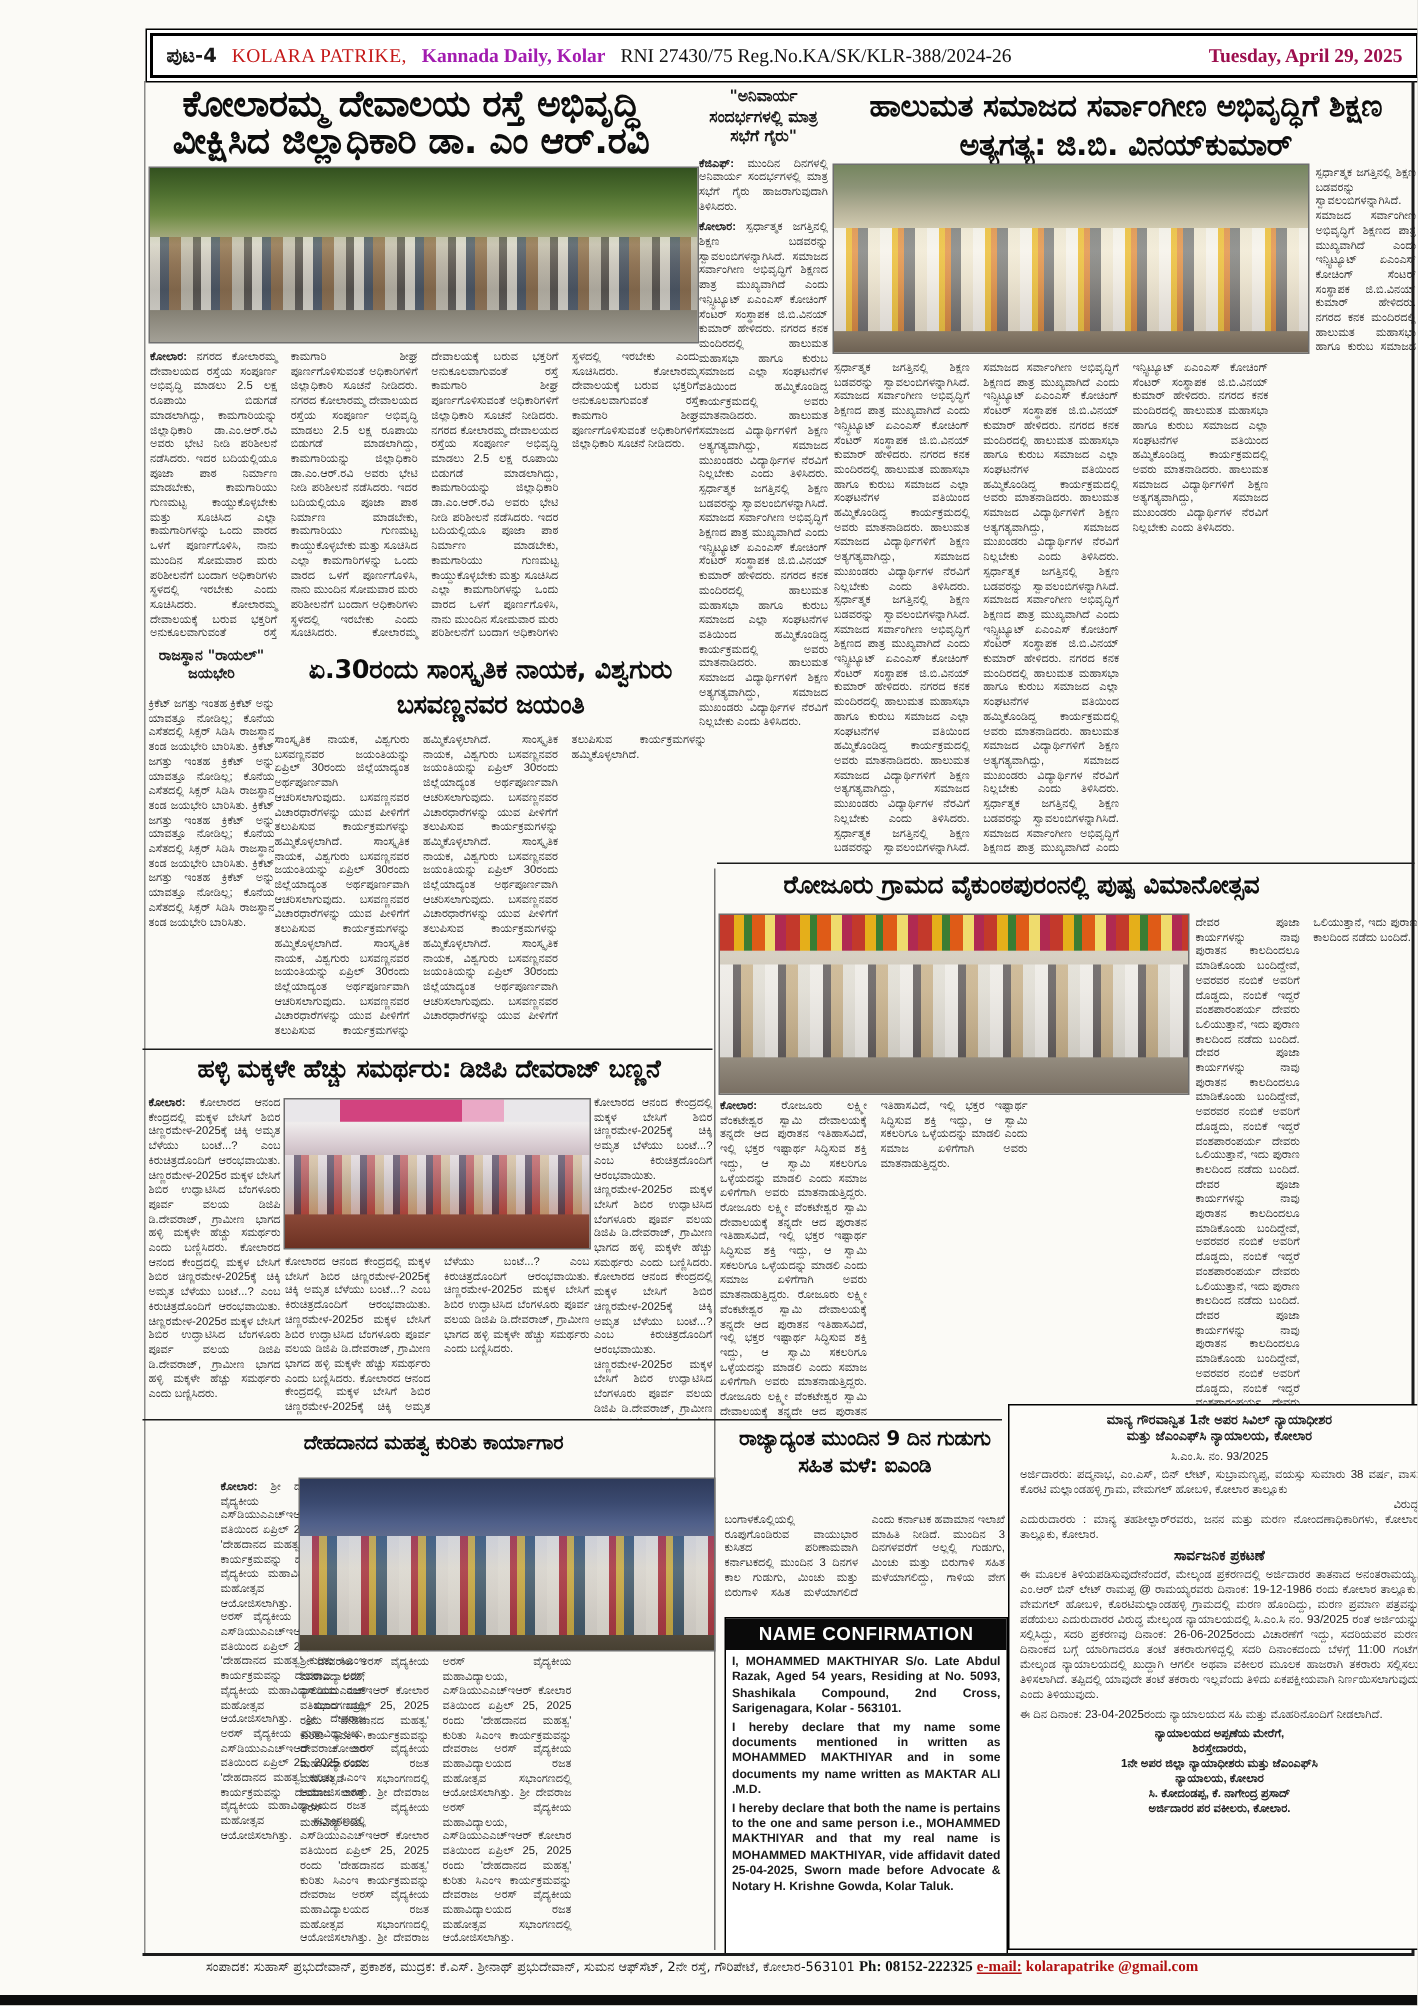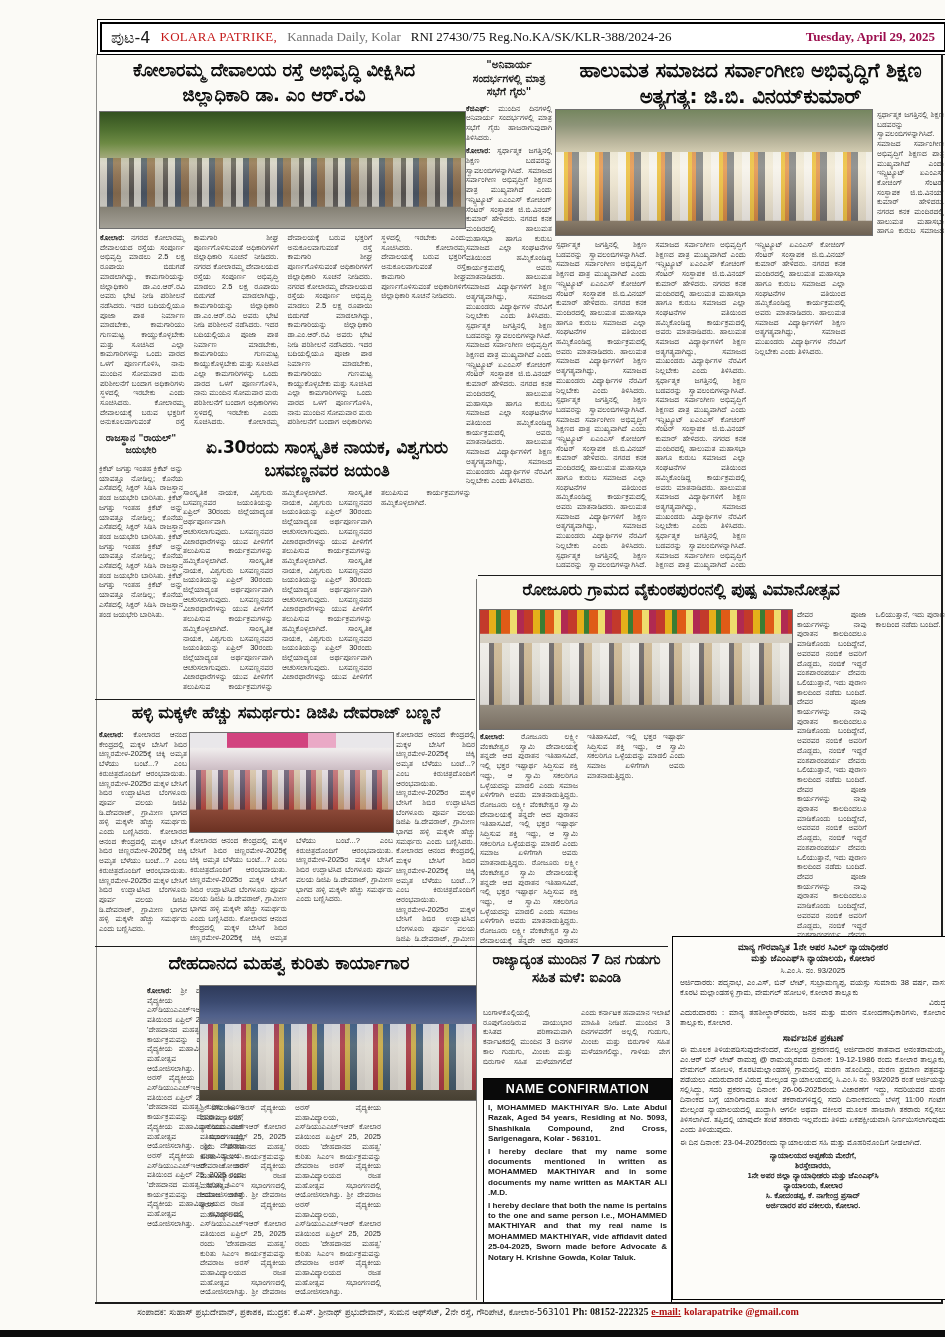--- a/index.html
+++ b/index.html
@@ -4,23 +4,23 @@
 <style>
   html,body{margin:0;padding:0;background:#d9d7d1;}
   .page{position:relative;width:945px;height:1337px;background:#fbfaf6;
         font-family:"Liberation Sans",sans-serif;color:#1a1a1a;overflow:hidden;}
   .abs{position:absolute;}
   
   .masthead{left:100px;top:22px;width:824px;height:22px;border:2px solid #000;
             box-shadow:0 0 0 2px #fff,0 0 0 3px #000;background:#fff;
             display:flex;align-items:center;gap:10px;padding:2px 9px;
             font-family:"Liberation Serif",serif;font-size:13px;white-space:nowrap;}
-  .mh-page{font-weight:normal;font-family:"DejaVu Sans",sans-serif;font-size:16px;}
+  .mh-page{font-weight:bold;font-family:"DejaVu Sans",sans-serif;font-size:13px;}
   .mh-paper{color:#c41818;font-weight:normal;letter-spacing:.3px;}
-  .mh-sub{color:#737373;font-weight:normal;}
+  .mh-sub{color:#a21caf;font-weight:bold;}
   .mh-reg{color:#111;}
   .mh-date{margin-left:auto;color:#9c0f4e;font-weight:bold;}
   
   .hl{font-family:"DejaVu Sans",sans-serif;font-weight:bold;color:#0d0d0d;
       text-align:center;letter-spacing:-.2px;}
   
   .txt{font-size:7.5px;line-height:9.7px;text-align:justify;color:#222;
        overflow:hidden;column-gap:9px;column-fill:auto;}
   .txt b{font-weight:bold;}
   .c2{column-count:2;} .c3{column-count:3;} .c4{column-count:4;}
@@ -88,21 +88,21 @@
     <span class="mh-page">ಪುಟ-4</span>
     <span class="mh-paper">KOLARA PATRIKE,</span>
     <span class="mh-sub">Kannada Daily, Kolar</span>
     <span class="mh-reg">RNI 27430/75 Reg.No.KA/SK/KLR-388/2024-26</span>
     <span class="mh-date">Tuesday, April 29, 2025</span>
   </div>
 
   <div class="abs rule" style="left:96px;top:54px;width:1px;height:1248px;opacity:.5;"></div>
   <div class="abs rule" style="left:941px;top:54px;width:2px;height:1248px;"></div>
 
-  <div class="abs hl" style="left:100px;top:57px;width:348px;font-size:18px;line-height:25px;">ಕೋಲಾರಮ್ಮ ದೇವಾಲಯ ರಸ್ತೆ ಅಭಿವೃದ್ಧಿ ವೀಕ್ಷಿಸಿದ ಜಿಲ್ಲಾಧಿಕಾರಿ ಡಾ. ಎಂ ಆರ್.ರವಿ</div>
+  <div class="abs hl" style="left:100px;top:57px;width:348px;font-size:24px;line-height:25px;">ಕೋಲಾರಮ್ಮ ದೇವಾಲಯ ರಸ್ತೆ ಅಭಿವೃದ್ಧಿ ವೀಕ್ಷಿಸಿದ ಜಿಲ್ಲಾಧಿಕಾರಿ ಡಾ. ಎಂ ಆರ್.ರವಿ</div>
   <div class="photo ph1" style="left:100px;top:112px;width:365px;height:116px;"></div>
   <div class="abs txt c4" style="left:100px;top:233px;width:366px;height:196px;"><b class="dl">ಕೋಲಾರ:</b>
     <span>ನಗರದ ಕೋಲಾರಮ್ಮ ದೇವಾಲಯದ ರಸ್ತೆಯ ಸಂಪೂರ್ಣ ಅಭಿವೃದ್ಧಿ ಮಾಡಲು 2.5 ಲಕ್ಷ ರೂಪಾಯಿ ಬಿಡುಗಡೆ ಮಾಡಲಾಗಿದ್ದು, ಕಾಮಗಾರಿಯನ್ನು ಜಿಲ್ಲಾಧಿಕಾರಿ ಡಾ.ಎಂ.ಆರ್.ರವಿ ಅವರು ಭೇಟಿ ನೀಡಿ ಪರಿಶೀಲನೆ ನಡೆಸಿದರು. ಇದರ ಬದಿಯಲ್ಲಿಯೂ ಪೂಜಾ ಪಾಠ ನಿರ್ಮಾಣ ಮಾಡಬೇಕು, ಕಾಮಗಾರಿಯು ಗುಣಮಟ್ಟ ಕಾಯ್ದುಕೊಳ್ಳಬೇಕು ಮತ್ತು ಸೂಚಿಸಿದ ಎಲ್ಲಾ ಕಾಮಗಾರಿಗಳನ್ನು ಒಂದು ವಾರದ ಒಳಗೆ ಪೂರ್ಣಗೊಳಿಸಿ, ನಾನು ಮುಂದಿನ ಸೋಮವಾರ ಮರು ಪರಿಶೀಲನೆಗೆ ಬಂದಾಗ ಅಧಿಕಾರಿಗಳು ಸ್ಥಳದಲ್ಲಿ ಇರಬೇಕು ಎಂದು ಸೂಚಿಸಿದರು. ಕೋಲಾರಮ್ಮ ದೇವಾಲಯಕ್ಕೆ ಬರುವ ಭಕ್ತರಿಗೆ ಅನುಕೂಲವಾಗುವಂತೆ ರಸ್ತೆ ಕಾಮಗಾರಿ ಶೀಘ್ರ ಪೂರ್ಣಗೊಳಿಸುವಂತೆ ಅಧಿಕಾರಿಗಳಿಗೆ ಜಿಲ್ಲಾಧಿಕಾರಿ ಸೂಚನೆ ನೀಡಿದರು. ನಗರದ ಕೋಲಾರಮ್ಮ ದೇವಾಲಯದ ರಸ್ತೆಯ ಸಂಪೂರ್ಣ ಅಭಿವೃದ್ಧಿ ಮಾಡಲು 2.5 ಲಕ್ಷ ರೂಪಾಯಿ ಬಿಡುಗಡೆ ಮಾಡಲಾಗಿದ್ದು, ಕಾಮಗಾರಿಯನ್ನು ಜಿಲ್ಲಾಧಿಕಾರಿ ಡಾ.ಎಂ.ಆರ್.ರವಿ ಅವರು ಭೇಟಿ ನೀಡಿ ಪರಿಶೀಲನೆ ನಡೆಸಿದರು. ಇದರ ಬದಿಯಲ್ಲಿಯೂ ಪೂಜಾ ಪಾಠ ನಿರ್ಮಾಣ ಮಾಡಬೇಕು, ಕಾಮಗಾರಿಯು ಗುಣಮಟ್ಟ ಕಾಯ್ದುಕೊಳ್ಳಬೇಕು ಮತ್ತು ಸೂಚಿಸಿದ ಎಲ್ಲಾ ಕಾಮಗಾರಿಗಳನ್ನು ಒಂದು ವಾರದ ಒಳಗೆ ಪೂರ್ಣಗೊಳಿಸಿ, ನಾನು ಮುಂದಿನ ಸೋಮವಾರ ಮರು ಪರಿಶೀಲನೆಗೆ ಬಂದಾಗ ಅಧಿಕಾರಿಗಳು ಸ್ಥಳದಲ್ಲಿ ಇರಬೇಕು ಎಂದು ಸೂಚಿಸಿದರು. ಕೋಲಾರಮ್ಮ ದೇವಾಲಯಕ್ಕೆ ಬರುವ ಭಕ್ತರಿಗೆ ಅನುಕೂಲವಾಗುವಂತೆ ರಸ್ತೆ ಕಾಮಗಾರಿ ಶೀಘ್ರ ಪೂರ್ಣಗೊಳಿಸುವಂತೆ ಅಧಿಕಾರಿಗಳಿಗೆ ಜಿಲ್ಲಾಧಿಕಾರಿ ಸೂಚನೆ ನೀಡಿದರು. ನಗರದ ಕೋಲಾರಮ್ಮ ದೇವಾಲಯದ ರಸ್ತೆಯ ಸಂಪೂರ್ಣ ಅಭಿವೃದ್ಧಿ ಮಾಡಲು 2.5 ಲಕ್ಷ ರೂಪಾಯಿ ಬಿಡುಗಡೆ ಮಾಡಲಾಗಿದ್ದು, ಕಾಮಗಾರಿಯನ್ನು ಜಿಲ್ಲಾಧಿಕಾರಿ ಡಾ.ಎಂ.ಆರ್.ರವಿ ಅವರು ಭೇಟಿ ನೀಡಿ ಪರಿಶೀಲನೆ ನಡೆಸಿದರು. ಇದರ ಬದಿಯಲ್ಲಿಯೂ ಪೂಜಾ ಪಾಠ ನಿರ್ಮಾಣ ಮಾಡಬೇಕು, ಕಾಮಗಾರಿಯು ಗುಣಮಟ್ಟ ಕಾಯ್ದುಕೊಳ್ಳಬೇಕು ಮತ್ತು ಸೂಚಿಸಿದ ಎಲ್ಲಾ ಕಾಮಗಾರಿಗಳನ್ನು ಒಂದು ವಾರದ ಒಳಗೆ ಪೂರ್ಣಗೊಳಿಸಿ, ನಾನು ಮುಂದಿನ ಸೋಮವಾರ ಮರು ಪರಿಶೀಲನೆಗೆ ಬಂದಾಗ ಅಧಿಕಾರಿಗಳು ಸ್ಥಳದಲ್ಲಿ ಇರಬೇಕು ಎಂದು ಸೂಚಿಸಿದರು. ಕೋಲಾರಮ್ಮ ದೇವಾಲಯಕ್ಕೆ ಬರುವ ಭಕ್ತರಿಗೆ ಅನುಕೂಲವಾಗುವಂತೆ ರಸ್ತೆ ಕಾಮಗಾರಿ ಶೀಘ್ರ ಪೂರ್ಣಗೊಳಿಸುವಂತೆ ಅಧಿಕಾರಿಗಳಿಗೆ ಜಿಲ್ಲಾಧಿಕಾರಿ ಸೂಚನೆ ನೀಡಿದರು.</span>
   </div>
 
   <div class="abs" style="left:466px;top:58px;width:86px;height:518px;overflow:hidden;">
     <div class="quote">"ಅನಿವಾರ್ಯ ಸಂದರ್ಭಗಳಲ್ಲಿ ಮಾತ್ರ ಸಭೆಗೆ ಗೈರು"</div>
     <div class="txt" style="height:auto;"><b>ಕೆಜಿಎಫ್:</b>
       <span>ಮುಂದಿನ ದಿನಗಳಲ್ಲಿ ಅನಿವಾರ್ಯ ಸಂದರ್ಭಗಳಲ್ಲಿ ಮಾತ್ರ ಸಭೆಗೆ ಗೈರು ಹಾಜರಾಗುವುದಾಗಿ ತಿಳಿಸಿದರು.</span>
     </div>
@@ -135,28 +135,28 @@
   </div>
 
   <div class="abs hl" style="left:97px;top:702px;width:378px;font-size:16.5px;line-height:21px;">ಹಳ್ಳಿ ಮಕ್ಕಳೇ ಹೆಚ್ಚು ಸಮರ್ಥರು: ಡಿಜಿಪಿ ದೇವರಾಜ್ ಬಣ್ಣನೆ</div>
   <div class="abs txt" style="left:99px;top:730px;width:88px;height:216px;"><b>ಕೋಲಾರ:</b>
     <span>ಕೋಲಾರದ ಆನಂದ ಕೇಂದ್ರದಲ್ಲಿ ಮಕ್ಕಳ ಬೇಸಿಗೆ ಶಿಬಿರ ಚಿಣ್ಣರಮೇಳ-2025ಕ್ಕೆ ಚಿಕ್ಕಿ ಅಮೃತ ಬೆಳೆಯು ಬಂಟೆ...? ಎಂಬ ಕಿರುಚಿತ್ರದೊಂದಿಗೆ ಆರಂಭವಾಯಿತು. ಚಿಣ್ಣರಮೇಳ-2025ರ ಮಕ್ಕಳ ಬೇಸಿಗೆ ಶಿಬಿರ ಉದ್ಘಾಟಿಸಿದ ಬೆಂಗಳೂರು ಪೂರ್ವ ವಲಯ ಡಿಜಿಪಿ ಡಿ.ದೇವರಾಜ್, ಗ್ರಾಮೀಣ ಭಾಗದ ಹಳ್ಳಿ ಮಕ್ಕಳೇ ಹೆಚ್ಚು ಸಮರ್ಥರು ಎಂದು ಬಣ್ಣಿಸಿದರು. ಕೋಲಾರದ ಆನಂದ ಕೇಂದ್ರದಲ್ಲಿ ಮಕ್ಕಳ ಬೇಸಿಗೆ ಶಿಬಿರ ಚಿಣ್ಣರಮೇಳ-2025ಕ್ಕೆ ಚಿಕ್ಕಿ ಅಮೃತ ಬೆಳೆಯು ಬಂಟೆ...? ಎಂಬ ಕಿರುಚಿತ್ರದೊಂದಿಗೆ ಆರಂಭವಾಯಿತು. ಚಿಣ್ಣರಮೇಳ-2025ರ ಮಕ್ಕಳ ಬೇಸಿಗೆ ಶಿಬಿರ ಉದ್ಘಾಟಿಸಿದ ಬೆಂಗಳೂರು ಪೂರ್ವ ವಲಯ ಡಿಜಿಪಿ ಡಿ.ದೇವರಾಜ್, ಗ್ರಾಮೀಣ ಭಾಗದ ಹಳ್ಳಿ ಮಕ್ಕಳೇ ಹೆಚ್ಚು ಸಮರ್ಥರು ಎಂದು ಬಣ್ಣಿಸಿದರು.</span>
   </div>
   <div class="photo ph4" style="left:190px;top:733px;width:203px;height:99px;"></div>
   <div class="abs txt c2" style="left:190px;top:836px;width:203px;height:110px;">ಕೋಲಾರದ ಆನಂದ ಕೇಂದ್ರದಲ್ಲಿ ಮಕ್ಕಳ ಬೇಸಿಗೆ ಶಿಬಿರ ಚಿಣ್ಣರಮೇಳ-2025ಕ್ಕೆ ಚಿಕ್ಕಿ ಅಮೃತ ಬೆಳೆಯು ಬಂಟೆ...? ಎಂಬ ಕಿರುಚಿತ್ರದೊಂದಿಗೆ ಆರಂಭವಾಯಿತು. ಚಿಣ್ಣರಮೇಳ-2025ರ ಮಕ್ಕಳ ಬೇಸಿಗೆ ಶಿಬಿರ ಉದ್ಘಾಟಿಸಿದ ಬೆಂಗಳೂರು ಪೂರ್ವ ವಲಯ ಡಿಜಿಪಿ ಡಿ.ದೇವರಾಜ್, ಗ್ರಾಮೀಣ ಭಾಗದ ಹಳ್ಳಿ ಮಕ್ಕಳೇ ಹೆಚ್ಚು ಸಮರ್ಥರು ಎಂದು ಬಣ್ಣಿಸಿದರು. ಕೋಲಾರದ ಆನಂದ ಕೇಂದ್ರದಲ್ಲಿ ಮಕ್ಕಳ ಬೇಸಿಗೆ ಶಿಬಿರ ಚಿಣ್ಣರಮೇಳ-2025ಕ್ಕೆ ಚಿಕ್ಕಿ ಅಮೃತ ಬೆಳೆಯು ಬಂಟೆ...? ಎಂಬ ಕಿರುಚಿತ್ರದೊಂದಿಗೆ ಆರಂಭವಾಯಿತು. ಚಿಣ್ಣರಮೇಳ-2025ರ ಮಕ್ಕಳ ಬೇಸಿಗೆ ಶಿಬಿರ ಉದ್ಘಾಟಿಸಿದ ಬೆಂಗಳೂರು ಪೂರ್ವ ವಲಯ ಡಿಜಿಪಿ ಡಿ.ದೇವರಾಜ್, ಗ್ರಾಮೀಣ ಭಾಗದ ಹಳ್ಳಿ ಮಕ್ಕಳೇ ಹೆಚ್ಚು ಸಮರ್ಥರು ಎಂದು ಬಣ್ಣಿಸಿದರು.</div>
   <div class="abs txt" style="left:396px;top:730px;width:79px;height:216px;">ಕೋಲಾರದ ಆನಂದ ಕೇಂದ್ರದಲ್ಲಿ ಮಕ್ಕಳ ಬೇಸಿಗೆ ಶಿಬಿರ ಚಿಣ್ಣರಮೇಳ-2025ಕ್ಕೆ ಚಿಕ್ಕಿ ಅಮೃತ ಬೆಳೆಯು ಬಂಟೆ...? ಎಂಬ ಕಿರುಚಿತ್ರದೊಂದಿಗೆ ಆರಂಭವಾಯಿತು. ಚಿಣ್ಣರಮೇಳ-2025ರ ಮಕ್ಕಳ ಬೇಸಿಗೆ ಶಿಬಿರ ಉದ್ಘಾಟಿಸಿದ ಬೆಂಗಳೂರು ಪೂರ್ವ ವಲಯ ಡಿಜಿಪಿ ಡಿ.ದೇವರಾಜ್, ಗ್ರಾಮೀಣ ಭಾಗದ ಹಳ್ಳಿ ಮಕ್ಕಳೇ ಹೆಚ್ಚು ಸಮರ್ಥರು ಎಂದು ಬಣ್ಣಿಸಿದರು. ಕೋಲಾರದ ಆನಂದ ಕೇಂದ್ರದಲ್ಲಿ ಮಕ್ಕಳ ಬೇಸಿಗೆ ಶಿಬಿರ ಚಿಣ್ಣರಮೇಳ-2025ಕ್ಕೆ ಚಿಕ್ಕಿ ಅಮೃತ ಬೆಳೆಯು ಬಂಟೆ...? ಎಂಬ ಕಿರುಚಿತ್ರದೊಂದಿಗೆ ಆರಂಭವಾಯಿತು. ಚಿಣ್ಣರಮೇಳ-2025ರ ಮಕ್ಕಳ ಬೇಸಿಗೆ ಶಿಬಿರ ಉದ್ಘಾಟಿಸಿದ ಬೆಂಗಳೂರು ಪೂರ್ವ ವಲಯ ಡಿಜಿಪಿ ಡಿ.ದೇವರಾಜ್, ಗ್ರಾಮೀಣ ಭಾಗದ ಹಳ್ಳಿ ಮಕ್ಕಳೇ ಹೆಚ್ಚು ಸಮರ್ಥರು ಎಂದು ಬಣ್ಣಿಸಿದರು.</div>
 
-  <div class="abs hl" style="left:103px;top:951px;width:372px;font-size:18px;line-height:23px;">ದೇಹದಾನದ ಮಹತ್ವ ಕುರಿತು ಕಾರ್ಯಾಗಾರ</div>
+  <div class="abs hl" style="left:103px;top:951px;width:372px;font-size:13px;line-height:23px;">ದೇಹದಾನದ ಮಹತ್ವ ಕುರಿತು ಕಾರ್ಯಾಗಾರ</div>
   <div class="abs txt" style="left:99px;top:986px;width:97px;height:312px;margin-left:48px;"><b>ಕೋಲಾರ:</b>
     <span>ಶ್ರೀ ದೇವರಾಜ ಅರಸ್ ವೈದ್ಯಕೀಯ ಮಹಾವಿದ್ಯಾಲಯ, ಎಸ್‌ಡಿಯುಎಎಚ್‌ಇಆರ್ ಕೋಲಾರ ವತಿಯಿಂದ ಏಪ್ರಿಲ್ 25, 2025 ರಂದು 'ದೇಹದಾನದ ಮಹತ್ವ' ಕುರಿತು ಸಿಎಂಇ ಕಾರ್ಯಕ್ರಮವನ್ನು ದೇವರಾಜ ಅರಸ್ ವೈದ್ಯಕೀಯ ಮಹಾವಿದ್ಯಾಲಯದ ರಜತ ಮಹೋತ್ಸವ ಸಭಾಂಗಣದಲ್ಲಿ ಆಯೋಜಿಸಲಾಗಿತ್ತು. ಶ್ರೀ ದೇವರಾಜ ಅರಸ್ ವೈದ್ಯಕೀಯ ಮಹಾವಿದ್ಯಾಲಯ, ಎಸ್‌ಡಿಯುಎಎಚ್‌ಇಆರ್ ಕೋಲಾರ ವತಿಯಿಂದ ಏಪ್ರಿಲ್ 25, 2025 ರಂದು 'ದೇಹದಾನದ ಮಹತ್ವ' ಕುರಿತು ಸಿಎಂಇ ಕಾರ್ಯಕ್ರಮವನ್ನು ದೇವರಾಜ ಅರಸ್ ವೈದ್ಯಕೀಯ ಮಹಾವಿದ್ಯಾಲಯದ ರಜತ ಮಹೋತ್ಸವ ಸಭಾಂಗಣದಲ್ಲಿ ಆಯೋಜಿಸಲಾಗಿತ್ತು. ಶ್ರೀ ದೇವರಾಜ ಅರಸ್ ವೈದ್ಯಕೀಯ ಮಹಾವಿದ್ಯಾಲಯ, ಎಸ್‌ಡಿಯುಎಎಚ್‌ಇಆರ್ ಕೋಲಾರ ವತಿಯಿಂದ ಏಪ್ರಿಲ್ 25, 2025 ರಂದು 'ದೇಹದಾನದ ಮಹತ್ವ' ಕುರಿತು ಸಿಎಂಇ ಕಾರ್ಯಕ್ರಮವನ್ನು ದೇವರಾಜ ಅರಸ್ ವೈದ್ಯಕೀಯ ಮಹಾವಿದ್ಯಾಲಯದ ರಜತ ಮಹೋತ್ಸವ ಸಭಾಂಗಣದಲ್ಲಿ ಆಯೋಜಿಸಲಾಗಿತ್ತು.</span>
   </div>
   <div class="photo ph5" style="left:200px;top:986px;width:276px;height:114px;"></div>
   <div class="abs txt c3" style="left:200px;top:1103px;width:276px;height:195px;">ಶ್ರೀ ದೇವರಾಜ ಅರಸ್ ವೈದ್ಯಕೀಯ ಮಹಾವಿದ್ಯಾಲಯ, ಎಸ್‌ಡಿಯುಎಎಚ್‌ಇಆರ್ ಕೋಲಾರ ವತಿಯಿಂದ ಏಪ್ರಿಲ್ 25, 2025 ರಂದು 'ದೇಹದಾನದ ಮಹತ್ವ' ಕುರಿತು ಸಿಎಂಇ ಕಾರ್ಯಕ್ರಮವನ್ನು ದೇವರಾಜ ಅರಸ್ ವೈದ್ಯಕೀಯ ಮಹಾವಿದ್ಯಾಲಯದ ರಜತ ಮಹೋತ್ಸವ ಸಭಾಂಗಣದಲ್ಲಿ ಆಯೋಜಿಸಲಾಗಿತ್ತು. ಶ್ರೀ ದೇವರಾಜ ಅರಸ್ ವೈದ್ಯಕೀಯ ಮಹಾವಿದ್ಯಾಲಯ, ಎಸ್‌ಡಿಯುಎಎಚ್‌ಇಆರ್ ಕೋಲಾರ ವತಿಯಿಂದ ಏಪ್ರಿಲ್ 25, 2025 ರಂದು 'ದೇಹದಾನದ ಮಹತ್ವ' ಕುರಿತು ಸಿಎಂಇ ಕಾರ್ಯಕ್ರಮವನ್ನು ದೇವರಾಜ ಅರಸ್ ವೈದ್ಯಕೀಯ ಮಹಾವಿದ್ಯಾಲಯದ ರಜತ ಮಹೋತ್ಸವ ಸಭಾಂಗಣದಲ್ಲಿ ಆಯೋಜಿಸಲಾಗಿತ್ತು. ಶ್ರೀ ದೇವರಾಜ ಅರಸ್ ವೈದ್ಯಕೀಯ ಮಹಾವಿದ್ಯಾಲಯ, ಎಸ್‌ಡಿಯುಎಎಚ್‌ಇಆರ್ ಕೋಲಾರ ವತಿಯಿಂದ ಏಪ್ರಿಲ್ 25, 2025 ರಂದು 'ದೇಹದಾನದ ಮಹತ್ವ' ಕುರಿತು ಸಿಎಂಇ ಕಾರ್ಯಕ್ರಮವನ್ನು ದೇವರಾಜ ಅರಸ್ ವೈದ್ಯಕೀಯ ಮಹಾವಿದ್ಯಾಲಯದ ರಜತ ಮಹೋತ್ಸವ ಸಭಾಂಗಣದಲ್ಲಿ ಆಯೋಜಿಸಲಾಗಿತ್ತು. ಶ್ರೀ ದೇವರಾಜ ಅರಸ್ ವೈದ್ಯಕೀಯ ಮಹಾವಿದ್ಯಾಲಯ, ಎಸ್‌ಡಿಯುಎಎಚ್‌ಇಆರ್ ಕೋಲಾರ ವತಿಯಿಂದ ಏಪ್ರಿಲ್ 25, 2025 ರಂದು 'ದೇಹದಾನದ ಮಹತ್ವ' ಕುರಿತು ಸಿಎಂಇ ಕಾರ್ಯಕ್ರಮವನ್ನು ದೇವರಾಜ ಅರಸ್ ವೈದ್ಯಕೀಯ ಮಹಾವಿದ್ಯಾಲಯದ ರಜತ ಮಹೋತ್ಸವ ಸಭಾಂಗಣದಲ್ಲಿ ಆಯೋಜಿಸಲಾಗಿತ್ತು.</div>
 
-  <div class="abs hl" style="left:483px;top:950px;width:187px;font-size:13.5px;line-height:18px;">ರಾಜ್ಯಾದ್ಯಂತ ಮುಂದಿನ 7 ದಿನ ಗುಡುಗು ಸಹಿತ ಮಳೆ: ಐಎಂಡಿ</div>
+  <div class="abs hl" style="left:483px;top:950px;width:187px;font-size:13.5px;line-height:18px;">ರಾಜ್ಯಾದ್ಯಂತ ಮುಂದಿನ 9 ದಿನ ಗುಡುಗು ಸಹಿತ ಮಳೆ: ಐಎಂಡಿ</div>
   <div class="abs txt c2" style="left:483px;top:1008px;width:187px;height:66px;">ಬಂಗಾಳಕೊಲ್ಲಿಯಲ್ಲಿ ರೂಪುಗೊಂಡಿರುವ ವಾಯುಭಾರ ಕುಸಿತದ ಪರಿಣಾಮವಾಗಿ ಕರ್ನಾಟಕದಲ್ಲಿ ಮುಂದಿನ 3 ದಿನಗಳ ಕಾಲ ಗುಡುಗು, ಮಿಂಚು ಮತ್ತು ಬಿರುಗಾಳಿ ಸಹಿತ ಮಳೆಯಾಗಲಿದೆ ಎಂದು ಕರ್ನಾಟಕ ಹವಾಮಾನ ಇಲಾಖೆ ಮಾಹಿತಿ ನೀಡಿದೆ. ಮುಂದಿನ 3 ದಿನಗಳವರೆಗೆ ಅಲ್ಲಲ್ಲಿ ಗುಡುಗು, ಮಿಂಚು ಮತ್ತು ಬಿರುಗಾಳಿ ಸಹಿತ ಮಳೆಯಾಗಲಿದ್ದು, ಗಾಳಿಯ ವೇಗ ಗಂಟೆಗೆ 40-60 ಕಿಮೀ ತಲುಪುವ ಸಾಧ್ಯತೆ ಇದೆ ಎಂದು ಹೇಳಿದೆ.</div>
 
   <div class="abs namebox">
     <div class="bar">NAME CONFIRMATION</div>
     <div class="nb-body">
       <p>I, MOHAMMED MAKTHIYAR S/o. Late Abdul Razak, Aged 54 years, Residing at No. 5093, Shashikala Compound, 2nd Cross, Sarigenagara, Kolar - 563101.</p>
       <p>I hereby declare that my name some documents mentioned in written as MOHAMMED MAKTHIYAR and in some documents my name written as MAKTAR ALI .M.D.</p>
       <p>I hereby declare that both the name is pertains to the one and same person i.e., MOHAMMED MAKTHIYAR and that my real name is MOHAMMED MAKTHIYAR, vide affidavit dated 25-04-2025, Sworn made before Advocate &amp; Notary H. Krishne Gowda, Kolar Taluk.</p>
     </div>
   </div>

